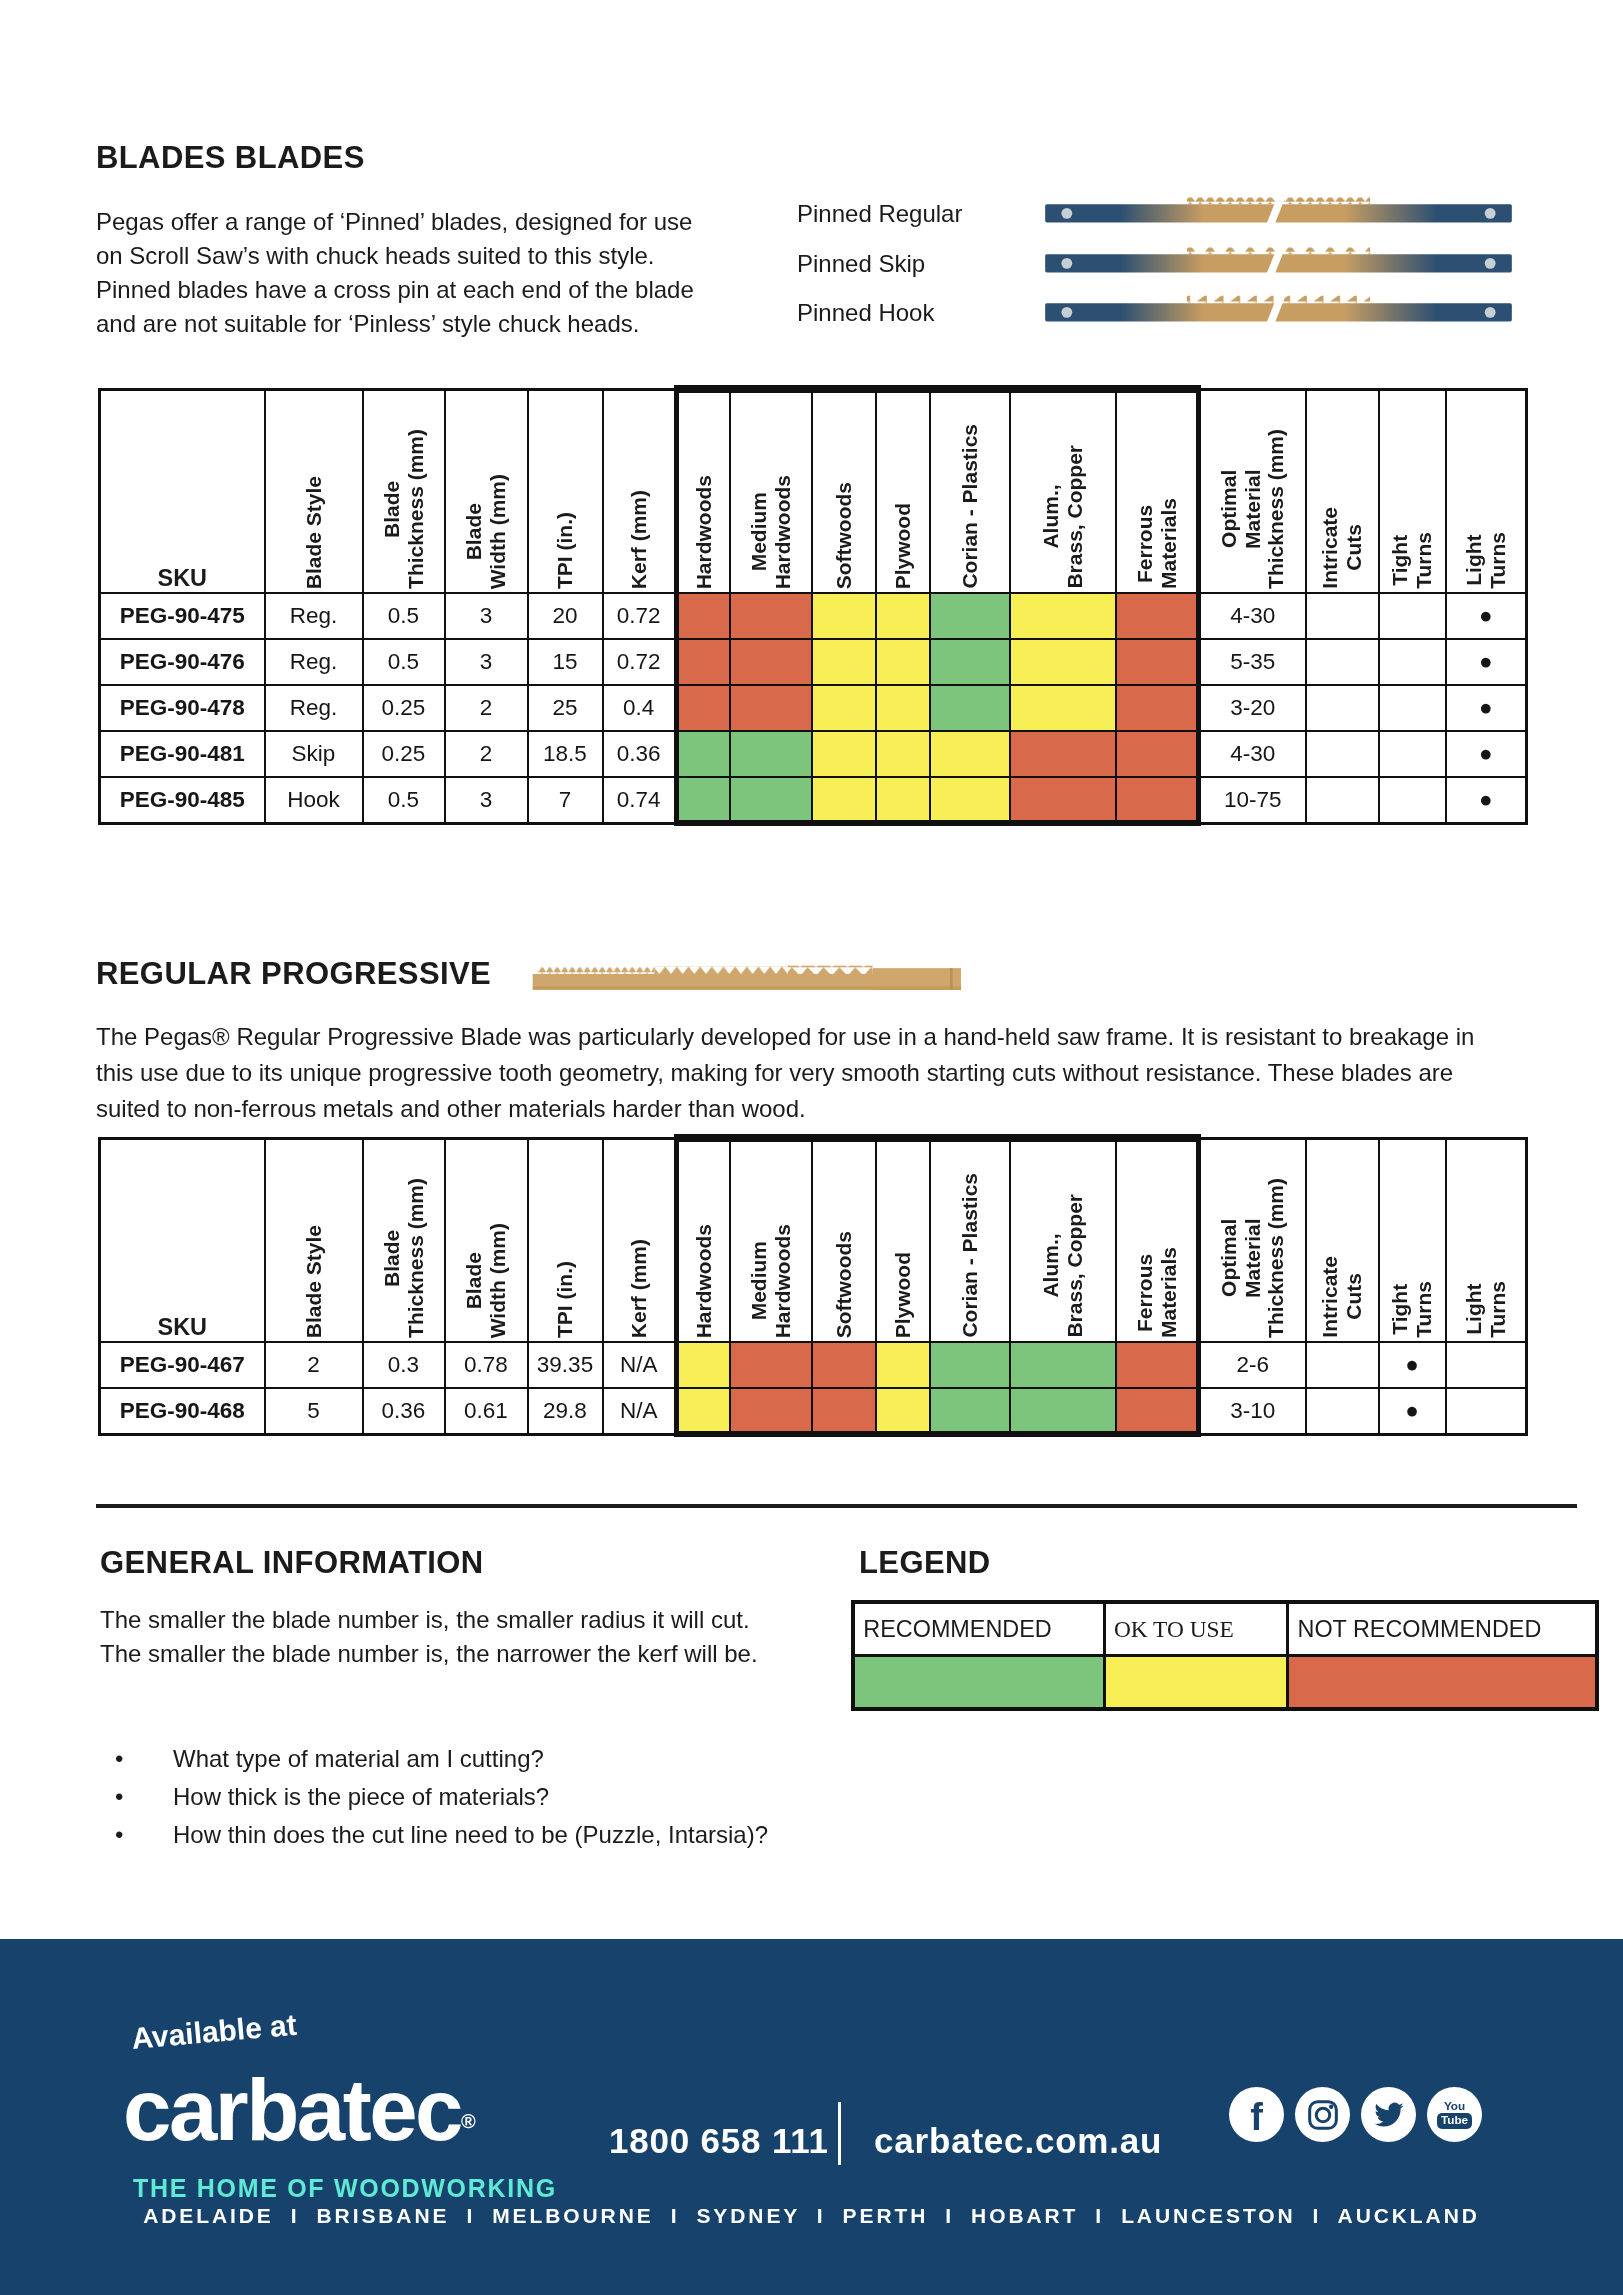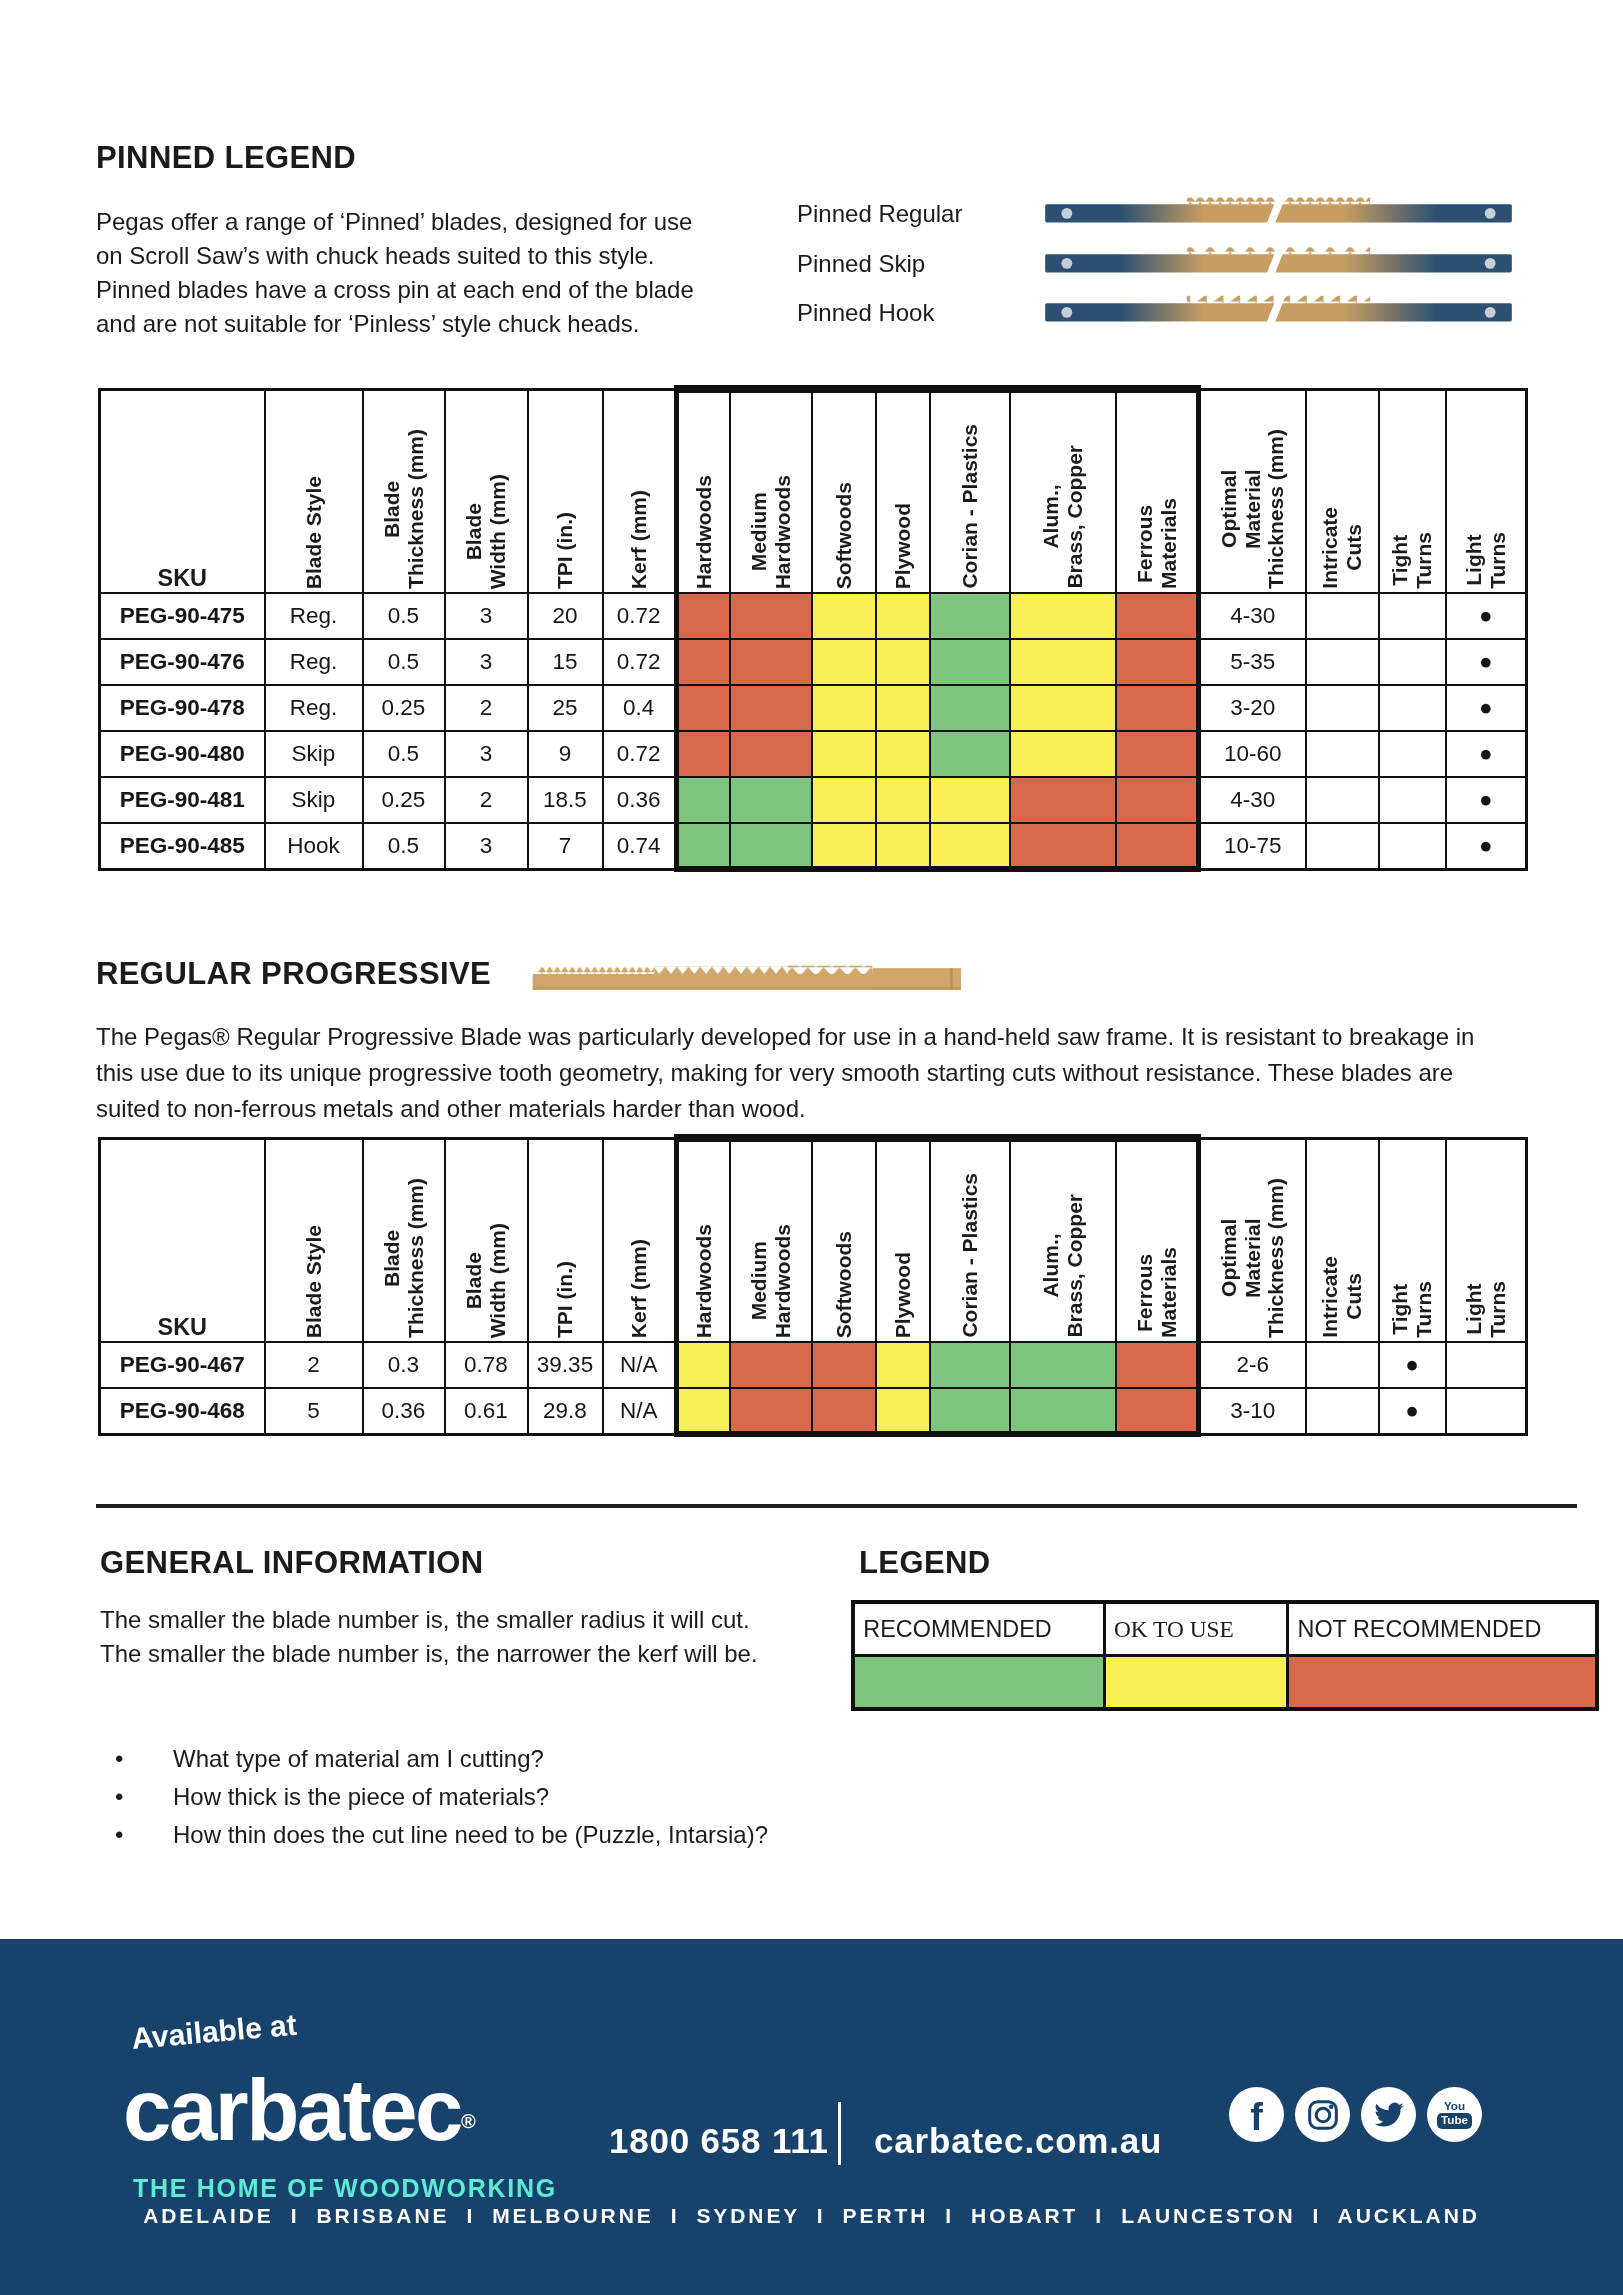--- a/index.html
+++ b/index.html
@@ -83,21 +83,21 @@
       </pattern>
       <pattern id="tp-m" width="14" height="9" patternUnits="userSpaceOnUse">
         <path d="M0 9 L7 0 L14 9 Z" fill="#cfa66c"></path>
       </pattern>
       <pattern id="tp-l" width="19" height="10" patternUnits="userSpaceOnUse">
         <path d="M0 10 L9 0 L19 10 Z" fill="#cfa66c"></path>
       </pattern>
     </defs>
   </svg>
 
-  <div class="abs h1" style="left:96px;top:140px;">PINNED LEGEND</div>
+  <div class="abs h1" style="left:96px;top:140px;">BLADES BLADES</div>
   <div class="abs body-text" style="left:96px;top:205px;width:667px;">Pegas offer a range of ‘Pinned’ blades, designed for use
 on Scroll Saw’s with chuck heads suited to this style.
 Pinned blades have a cross pin at each end of the blade
 and are not suitable for ‘Pinless’ style chuck heads.</div>
 
   <div class="abs blade-label" style="left:797px;top:200px;">Pinned Regular</div>
   <div class="abs blade-label" style="left:797px;top:250px;">Pinned Skip</div>
   <div class="abs blade-label" style="left:797px;top:299px;">Pinned Hook</div>
 
   <svg class="abs" style="left:1045px;top:195px;" width="467" height="35" viewBox="0 0 560 42">
@@ -225,39 +225,20 @@
           <td class="mat" style="background: rgb(248, 238, 85);"></td>
           <td class="mat" style="background: rgb(125, 197, 125);"></td>
           <td class="mat" style="background: rgb(248, 238, 85);"></td>
           <td class="mat glast" style="background: rgb(217, 105, 75);"></td>
           <td>3-20</td>
           <td class="dotcell"></td>
           <td class="dotcell"></td>
           <td class="dotcell">●</td>
         </tr>
         <tr>
-          <td class="skucell">PEG-90-480</td>
-          <td>Skip</td>
-          <td>0.5</td>
-          <td>3</td>
-          <td>9</td>
-          <td>0.72</td>
-          <td class="mat gfirst" style="background: rgb(217, 105, 75);"></td>
-          <td class="mat" style="background: rgb(217, 105, 75);"></td>
-          <td class="mat" style="background: rgb(248, 238, 85);"></td>
-          <td class="mat" style="background: rgb(248, 238, 85);"></td>
-          <td class="mat" style="background: rgb(125, 197, 125);"></td>
-          <td class="mat" style="background: rgb(248, 238, 85);"></td>
-          <td class="mat glast" style="background: rgb(217, 105, 75);"></td>
-          <td>10-60</td>
-          <td class="dotcell"></td>
-          <td class="dotcell"></td>
-          <td class="dotcell">●</td>
-        </tr>
-        <tr>
           <td class="skucell">PEG-90-481</td>
           <td>Skip</td>
           <td>0.25</td>
           <td>2</td>
           <td>18.5</td>
           <td>0.36</td>
           <td class="mat gfirst" style="background: rgb(125, 197, 125);"></td>
           <td class="mat" style="background: rgb(125, 197, 125);"></td>
           <td class="mat" style="background: rgb(248, 238, 85);"></td>
           <td class="mat" style="background: rgb(248, 238, 85);"></td>

